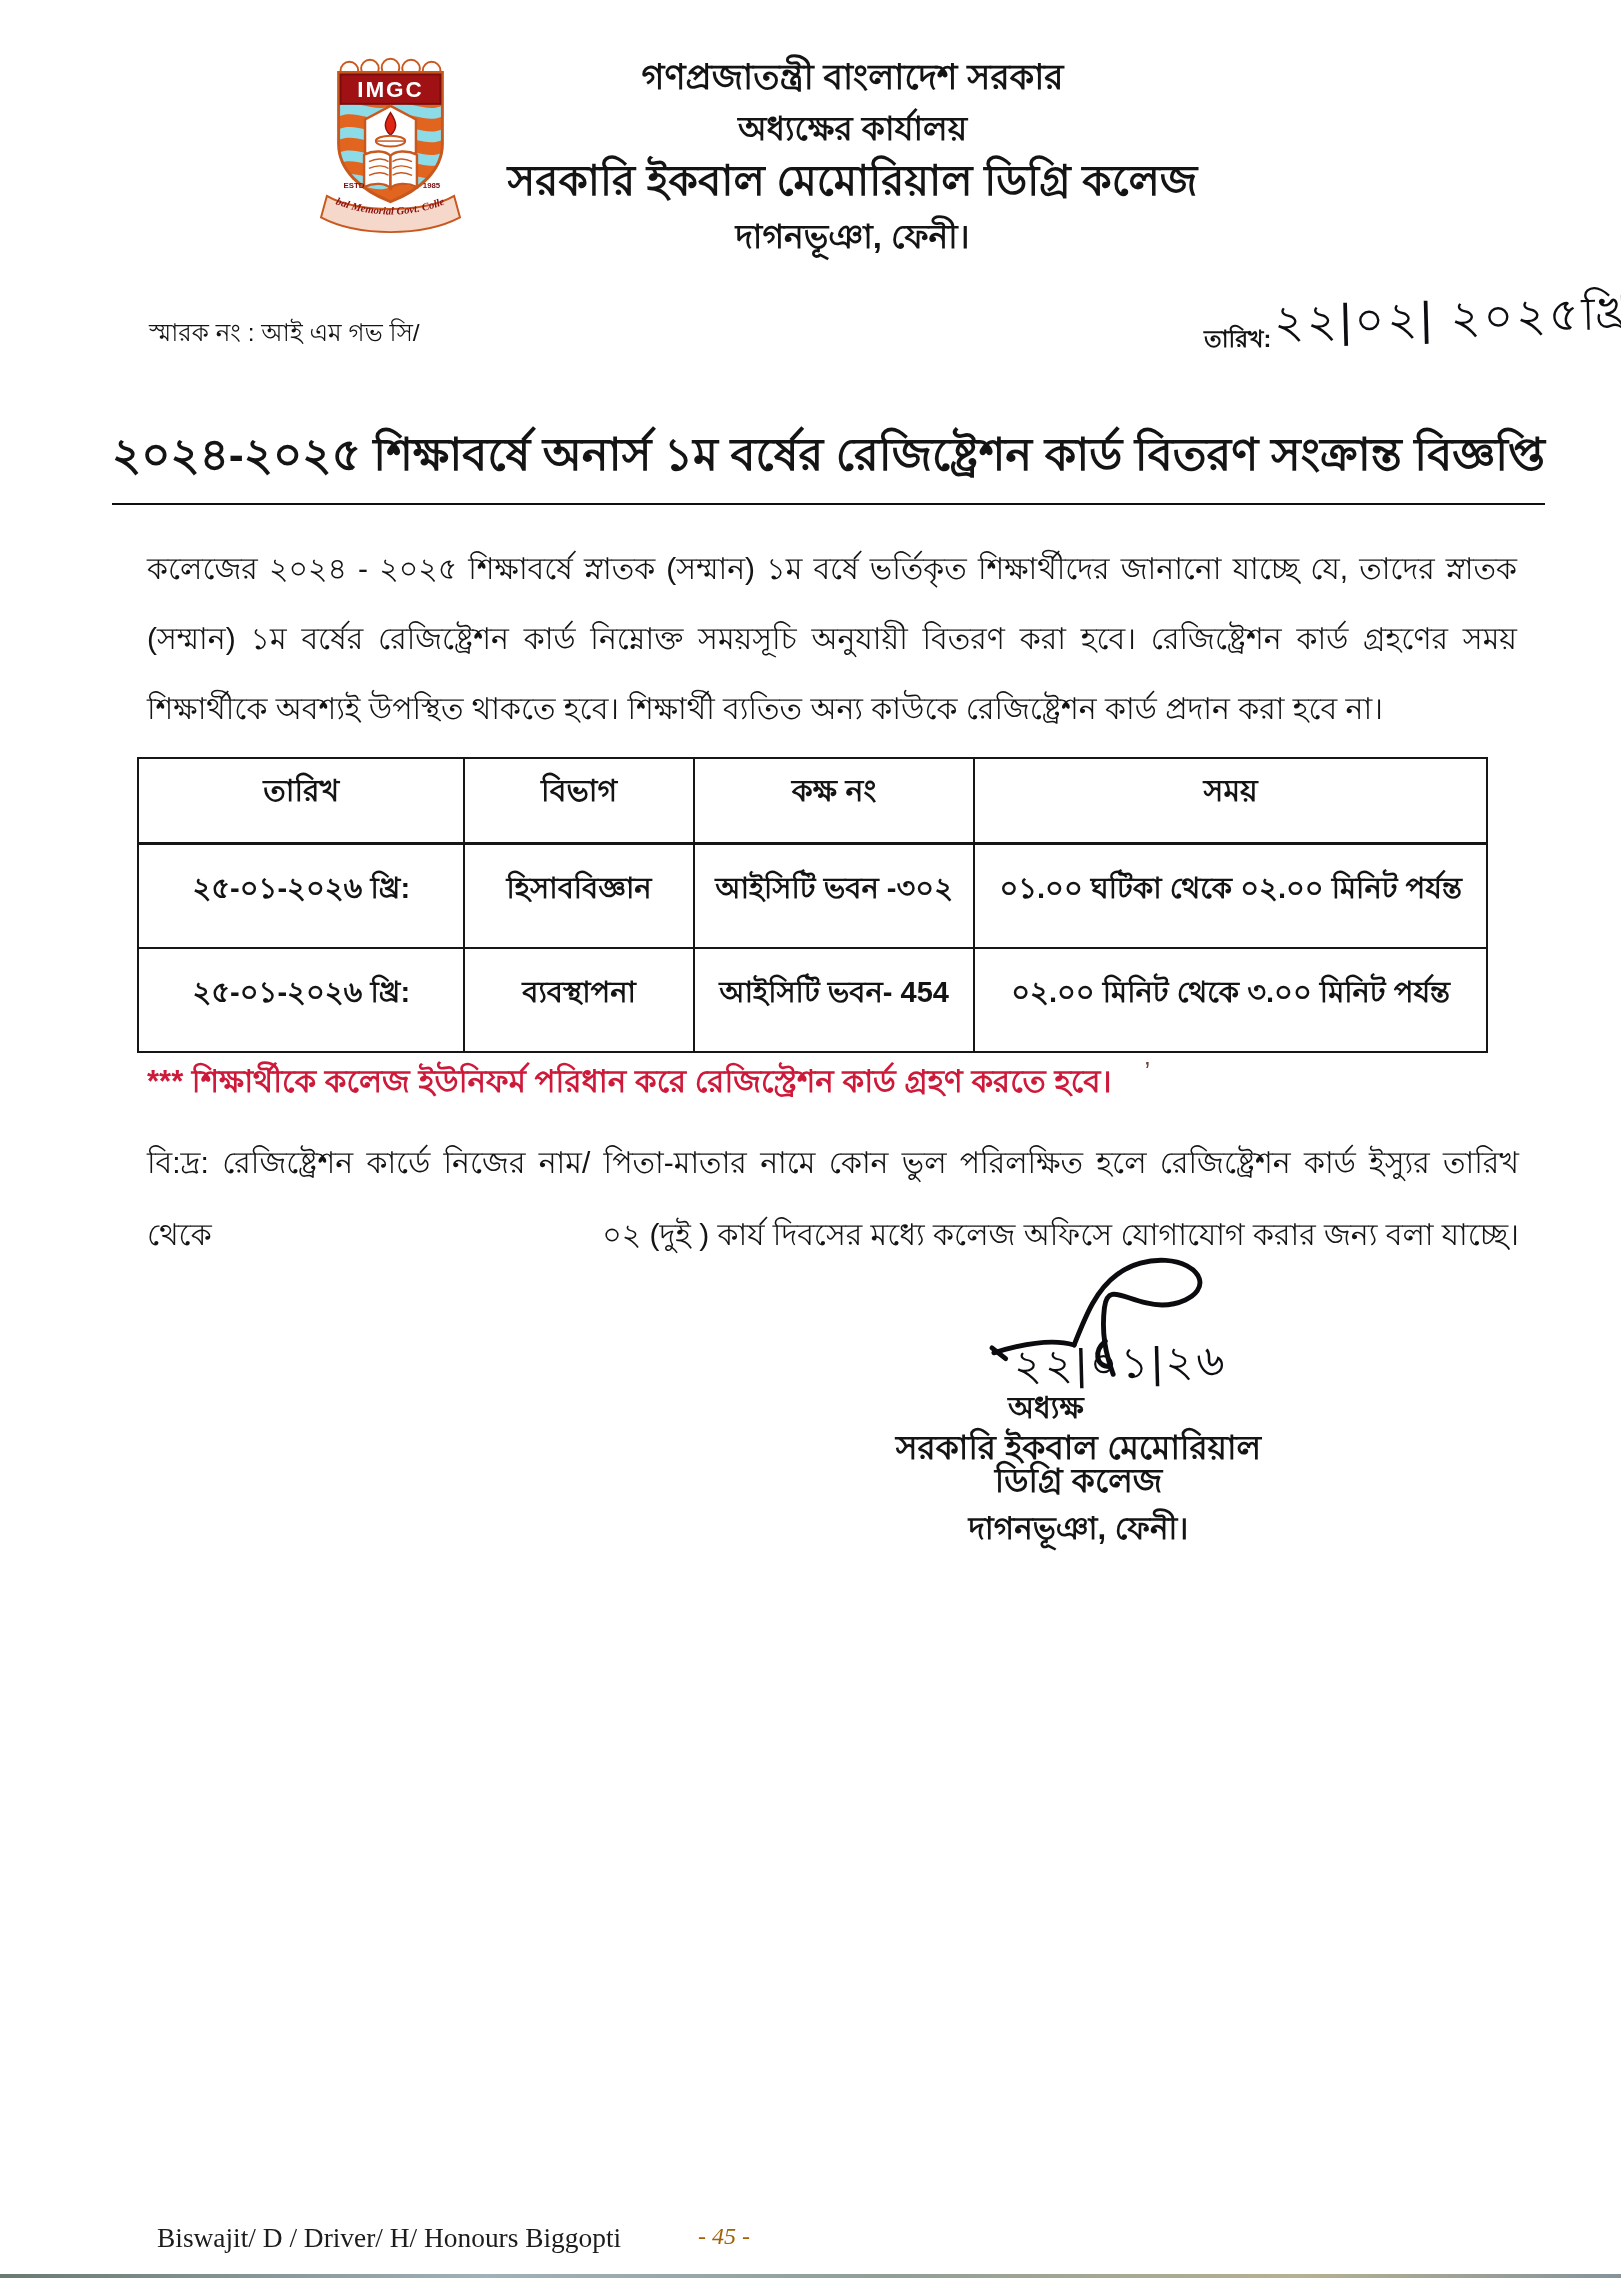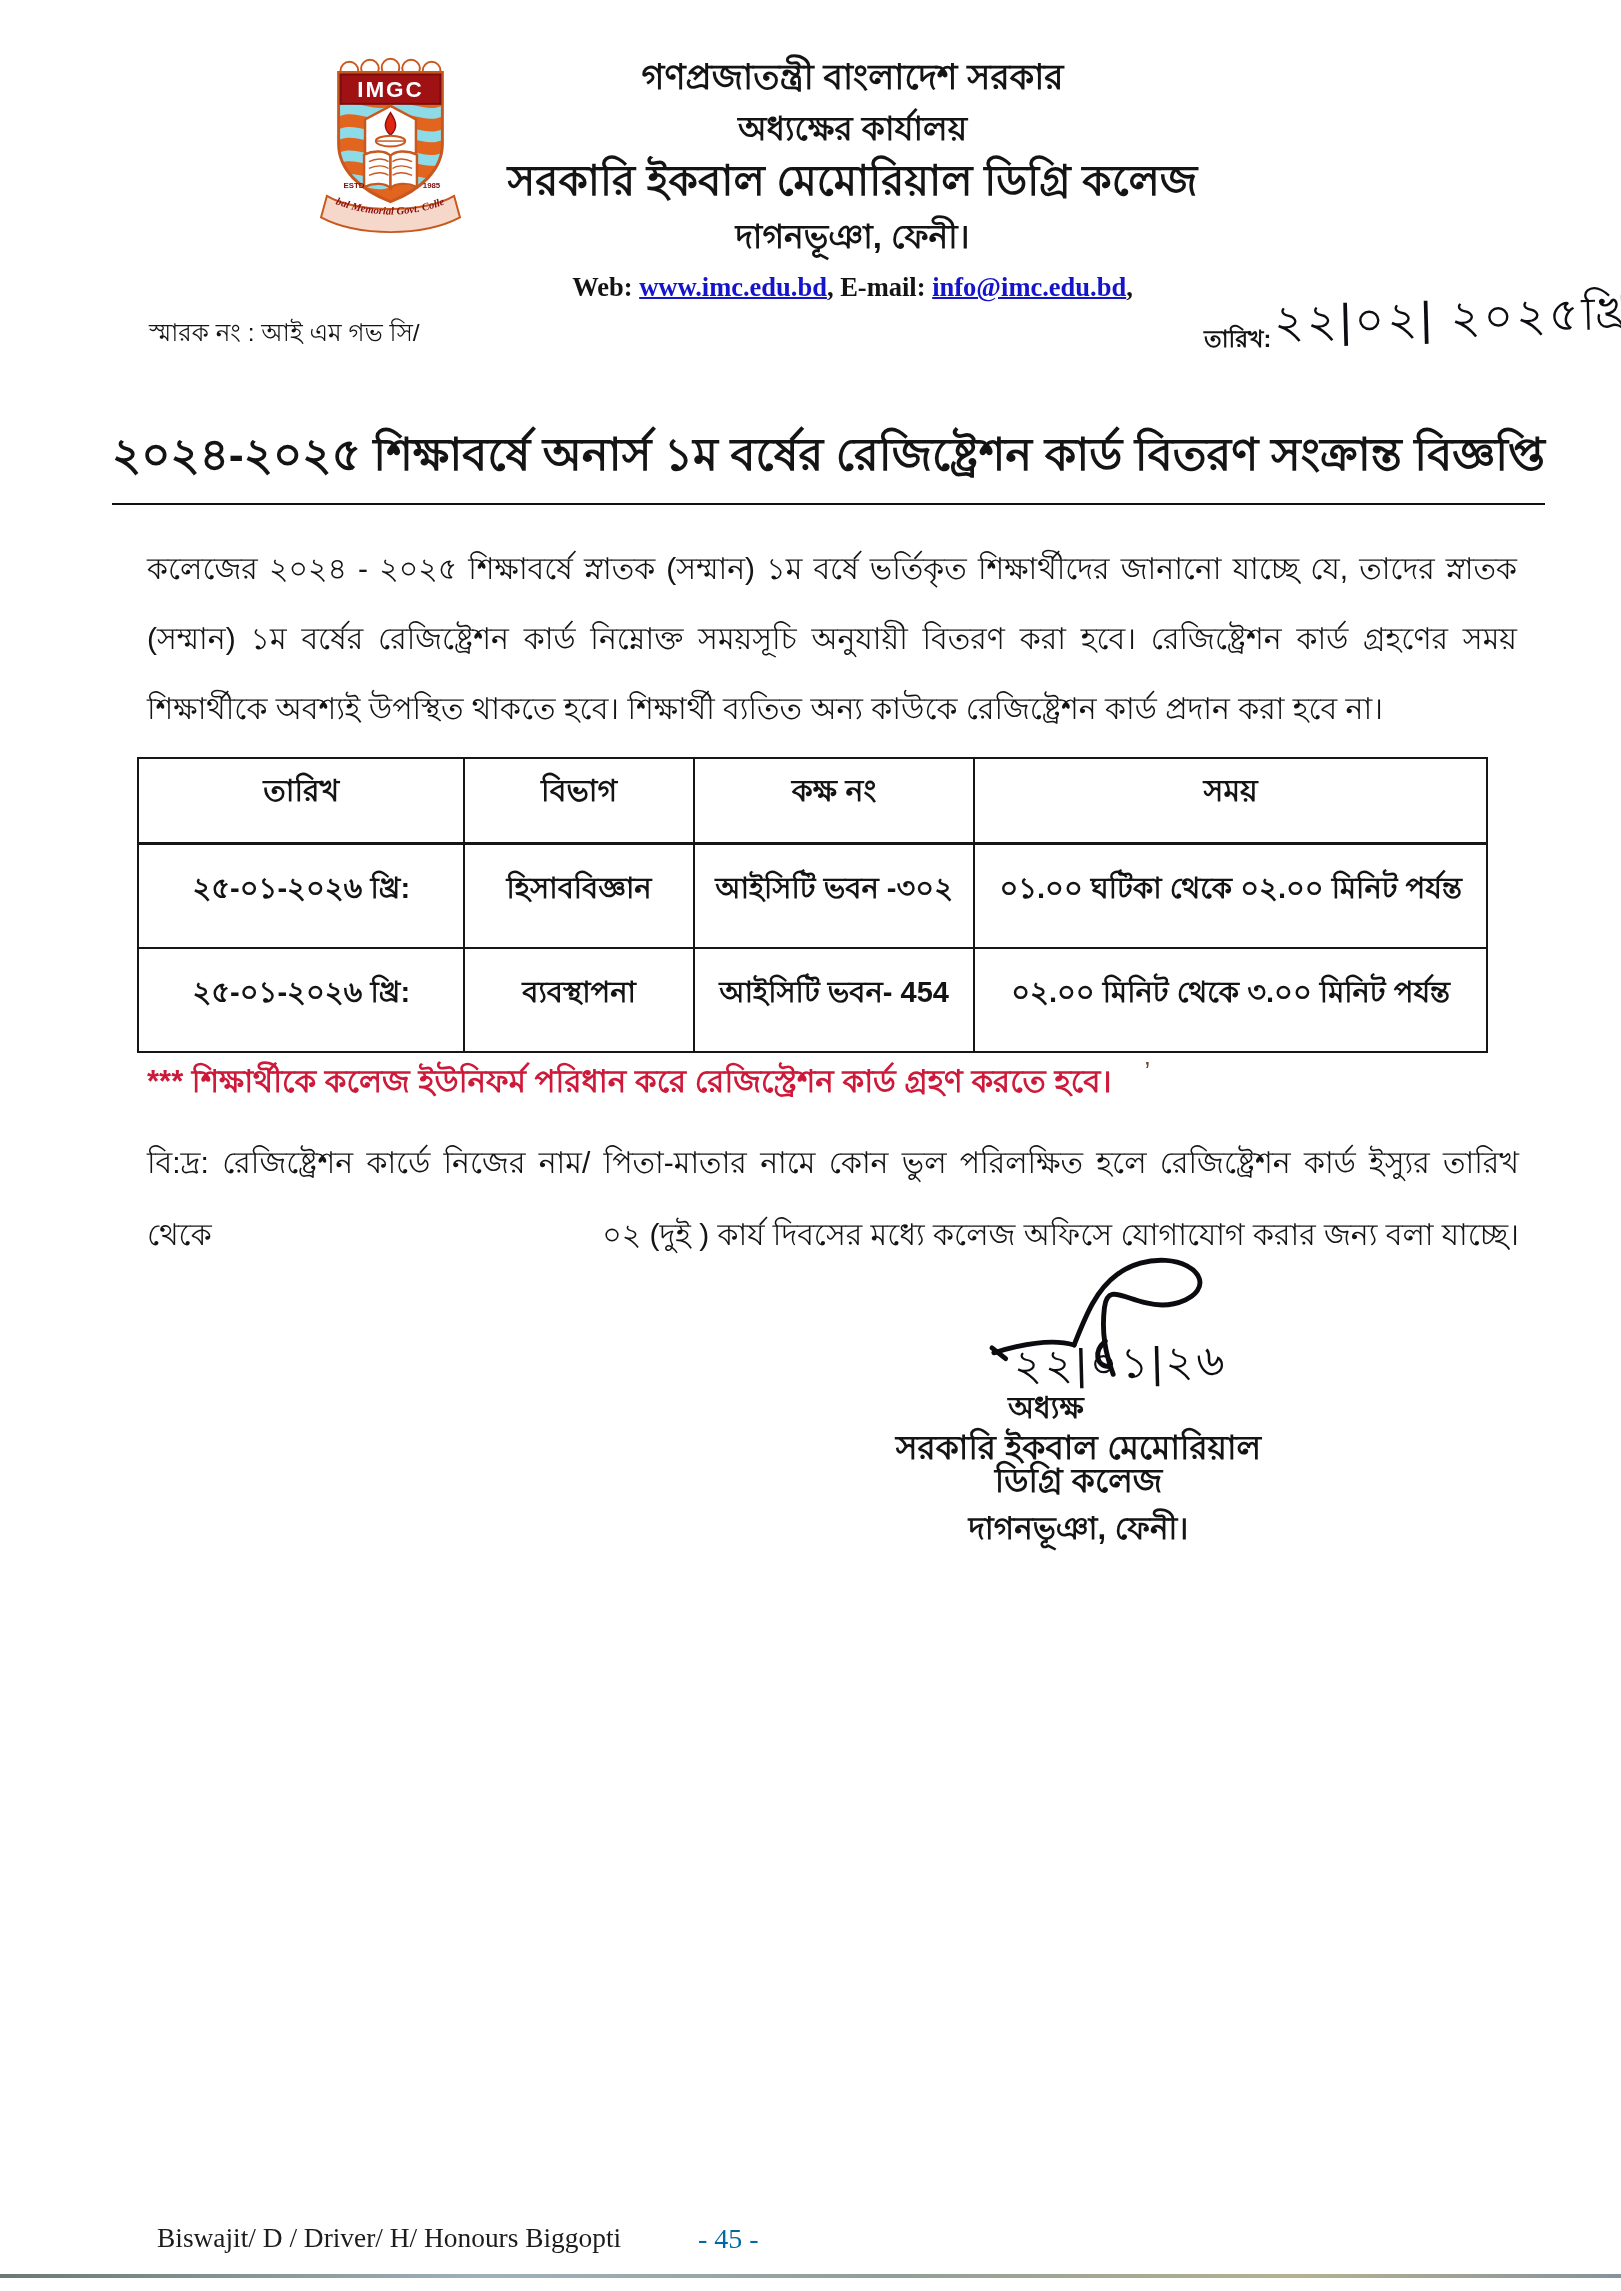--- a/index.html
+++ b/index.html
@@ -46,22 +46,22 @@
   
   .sig-flourish{position:absolute;left:980px;top:1257px;width:284px;height:132px;}
   .sig-date{position:absolute;left:1014px;top:1331px;font-size:43px;white-space:nowrap;}
   .sig-role{position:absolute;left:1008px;top:1384px;font-size:30px;font-weight:bold;}
   .sig-org{position:absolute;left:863px;top:1431px;width:431px;text-align:center;}
   .sig-org-l1{font-size:33px;font-weight:bold;line-height:1.0;}
   .sig-org-l2{font-size:31px;font-weight:bold;margin-top:15.7px;line-height:1.0;}
   
   .footer-left{position:absolute;left:157px;top:2223px;font-size:27.4px;
                font-family:"Liberation Serif","DejaVu Serif",serif;color:#1c1c1c;}
-  .page-num{position:absolute;left:698px;top:2223px;font-size:28px;
-            font-family:"Liberation Serif","DejaVu Serif",serif;color:#0369a1;}
+  .page-num{position:absolute;left:698px;top:2223px;font-size:24px;
+            font-family:"Liberation Serif","DejaVu Serif",serif;color:#a16207;font-style:italic;}
   .bottom-line{position:absolute;left:0;top:2274px;width:1621px;height:3.9px;
                background:linear-gradient(90deg,#4f6258,#8fa3ad 30%,#7d8d85 55%,#a9a37e 80%,#6f7f8a);opacity:.85;}
 </style>
 </head>
 <body>
 
 <div class="page">
 
   <svg class="logo" viewBox="0 0 150 190" xmlns="http://www.w3.org/2000/svg">
     <defs>
@@ -115,21 +115,20 @@
     <text font-size="11" font-weight="bold" fill="#8c1210" font-style="italic" font-family="Liberation Serif, DejaVu Serif, serif">
       <textPath href="#ribbonPath" startOffset="50%" text-anchor="middle">Iqbal Memorial Govt. College</textPath>
     </text>
   </svg>
 
   <div class="header-block">
     <div class="h-line1">গণপ্রজাতন্ত্রী বাংলাদেশ সরকার</div>
     <div class="h-line2">অধ্যক্ষের কার্যালয়</div>
     <div class="h-line3">সরকারি ইকবাল মেমোরিয়াল ডিগ্রি কলেজ</div>
     <div class="h-line4">দাগনভূঞা, ফেনী।</div>
-    <div class="h-web"><span>Web: </span><a href="#">www.imc.edu.bd</a><span>, </span><span>E-mail: </span><a href="#">info@imc.edu.bd</a><span>,</span></div>
   </div>
 
   <div class="memo">স্মারক নং  : আই এম গভ সি/</div>
   <div class="date-label">তারিখ:</div>
   <div class="date-hand hand">২২|০২| ২০২৫খ্রিঃ</div>
 
   <div class="title-wrap">
     <span class="title-text">২০২৪-২০২৫ শিক্ষাবর্ষে অনার্স ১ম বর্ষের রেজিষ্ট্রেশন কার্ড বিতরণ সংক্রান্ত বিজ্ঞপ্তি</span>
   </div>
 

